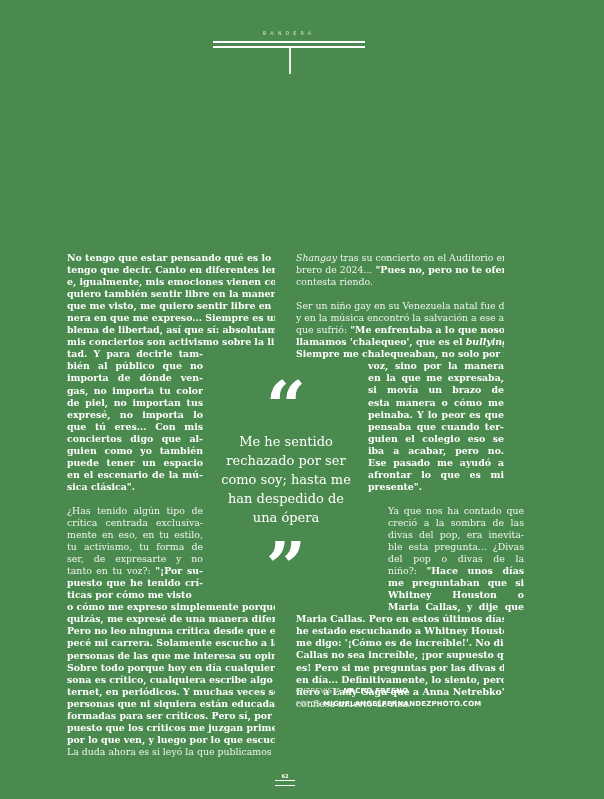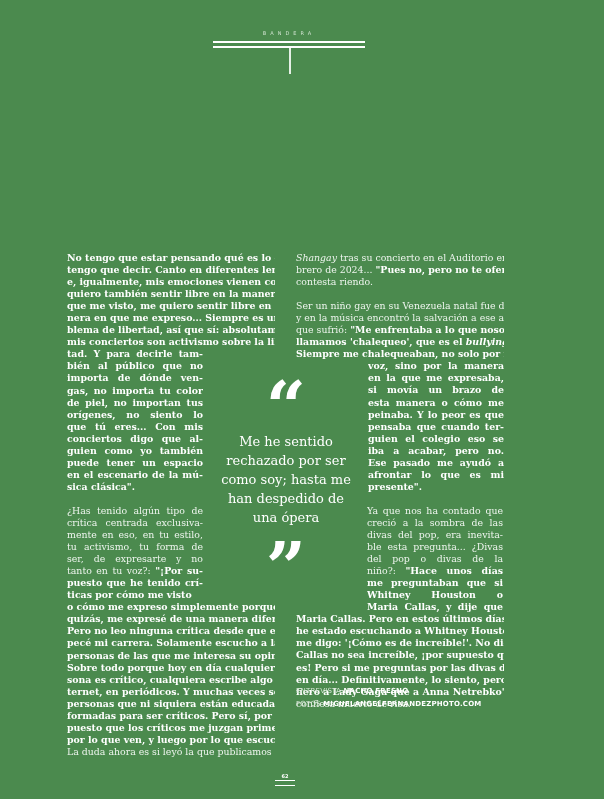--- a/index.html
+++ b/index.html
@@ -67,21 +67,21 @@
     <span class="line">que me visto, me quiero sentir libre en la ma-</span>
     <span class="line">nera en que me expreso... Siempre es un pro-</span>
     <span class="line">blema de libertad, así que sí: absolutamente,</span>
     <span class="line">mis conciertos son activismo sobre la liber-</span>
     <div style="width:136px;">
       <span class="line">tad. Y para decirle tam-</span>
       <span class="line">bién al público que no</span>
       <span class="line">importa de dónde ven-</span>
       <span class="line">gas, no importa tu color</span>
       <span class="line">de piel, no importan tus</span>
-      <span class="line">orígenes, no siento lo</span>
+      <span class="line">expresé, no importa lo</span>
       <span class="line">que tú eres... Con mis</span>
       <span class="line">conciertos digo que al-</span>
       <span class="line">guien como yo también</span>
       <span class="line">puede tener un espacio</span>
       <span class="line">en el escenario de la mú-</span>
       <span class="line last">sica clásica".</span>
     </div>
   </div>
   <div class="gap"></div>
   <div style="width:136px;">
@@ -138,21 +138,21 @@
       <span class="line">peinaba. Y lo peor es que</span>
       <span class="line">pensaba que cuando ter-</span>
       <span class="line">guien el colegio eso se</span>
       <span class="line">iba a acabar, pero no.</span>
       <span class="line">Ese pasado me ayudó a</span>
       <span class="line">afrontar lo que es mi</span>
       <span class="line last">presente".</span>
     </div>
   </div>
   <div class="gap"></div>
-  <div style="width:136px; margin-left:71px;">
+  <div style="width:136px; margin-left:92px;">
     <span class="line light">Ya que nos ha contado que</span>
     <span class="line light">creció a la sombra de las</span>
     <span class="line light">divas del pop, era inevita-</span>
     <span class="line light">ble esta pregunta... ¿Divas</span>
     <span class="line light">del pop o divas de la</span>
     <span class="line"><span class="light">niño?: </span><span class="b">"Hace unos días</span></span>
     <span class="line b">me preguntaban que si</span>
     <span class="line b">Whitney Houston o</span>
     <span class="line b">Maria Callas, y dije que</span>
   </div>

